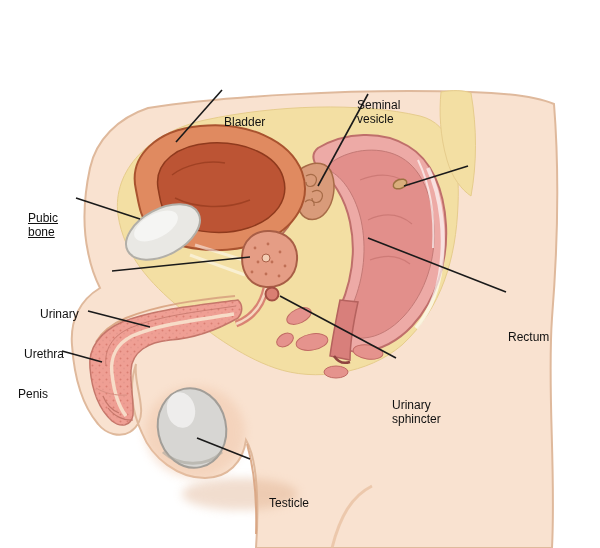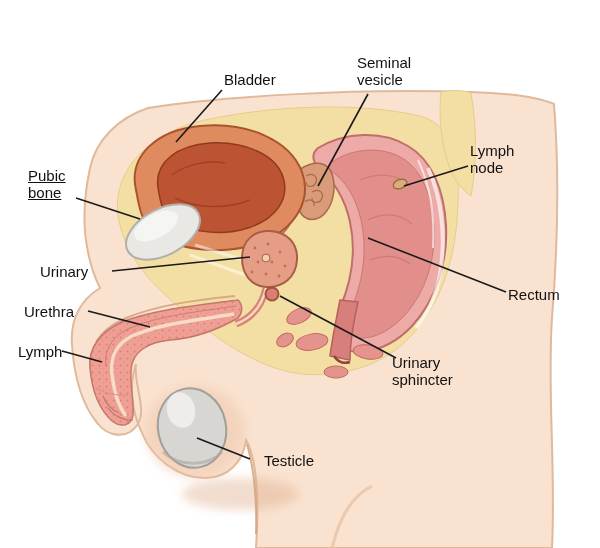--- a/index.html
+++ b/index.html
@@ -5,21 +5,21 @@
   :root{
     --background:#ffffff; --skin:#f9e2d0; --skin_outline:#dfb99c; --fat:#f3dfa3;
     --bladder_wall:#e08a60; --bladder_lumen:#bc5434; --rectum_wall:#edaaa6;
     --rectum_inner:#e28f8b; --prostate:#e59d85; --bone:#e9e8e4; --testicle:#d7d6d3;
     --penis_tissue:#ef9f94; --leader_line:#1a1a1a; --label_text:#111111;
   }
   html,body{margin:0;padding:0;}
   .stage{position:relative;width:600px;height:548px;background:var(--background);
          font-family:"Liberation Sans", sans-serif;overflow:hidden;}
   .stage svg{position:absolute;left:0;top:0;}
-  .label{position:absolute;font-size:15px;line-height:1.16;color:var(--label_text);}
+  .label{position:absolute;font-size:12px;line-height:1.16;color:var(--label_text);margin-top:45px;}
   .skin{fill:var(--skin);stroke:var(--skin_outline);stroke-width:2;}
   .fat{fill:var(--fat);stroke:#e6cc8c;stroke-width:1;}
   .bladder-wall{fill:var(--bladder_wall);stroke:#a9532f;stroke-width:2;}
   .bladder-lumen{fill:var(--bladder_lumen);stroke:#8f3a1d;stroke-width:1.5;}
   .rectum-wall{fill:var(--rectum_wall);stroke:#bf6f6b;stroke-width:2;}
   .rectum-inner{fill:var(--rectum_inner);stroke:#c47a76;stroke-width:1;}
   .prostate{fill:var(--prostate);stroke:#a85e46;stroke-width:2;}
   .bone{fill:var(--bone);stroke:#b2afa8;stroke-width:2;}
   .testicle{fill:var(--testicle);stroke:#a29e98;stroke-width:2;}
   .penis-tissue{fill:var(--penis_tissue);stroke:#c4766a;stroke-width:1.5;}
@@ -225,22 +225,21 @@
       <path class="leader" d="M 506,292 L 368,238"></path>
       <path class="leader" d="M 88,311 L 150,327"></path>
       <path class="leader" d="M 62,351 L 102,362"></path>
       <path class="leader" d="M 396,358 L 280,296"></path>
       <path class="leader" d="M 250,459 L 197,438"></path>
     </g>
   </svg>
 
   <div class="label" style="left:224px;top:71px;width:70px;">Bladder</div>
   <div class="label" style="left:357px;top:54px;width:70px;">Seminal vesicle</div>
-  <div class="label" style="left:470px;top:142px;width:56px;">Lymph node</div>
   <div class="label" style="left:28px;top:167px;width:50px;text-decoration:underline;">Pubic bone</div>
   <div class="label" style="left:40px;top:263px;width:80px;">Urinary</div>
   <div class="label" style="left:508px;top:286px;width:70px;">Rectum</div>
   <div class="label" style="left:24px;top:303px;width:70px;">Urethra</div>
-  <div class="label" style="left:18px;top:343px;width:60px;">Lymph</div>
+  <div class="label" style="left:18px;top:343px;width:60px;">Penis</div>
   <div class="label" style="left:392px;top:354px;width:78px;">Urinary sphincter</div>
   <div class="label" style="left:254px;top:452px;width:70px;text-align:center;">Testicle</div>
 
 </div>
 
 </body></html>

